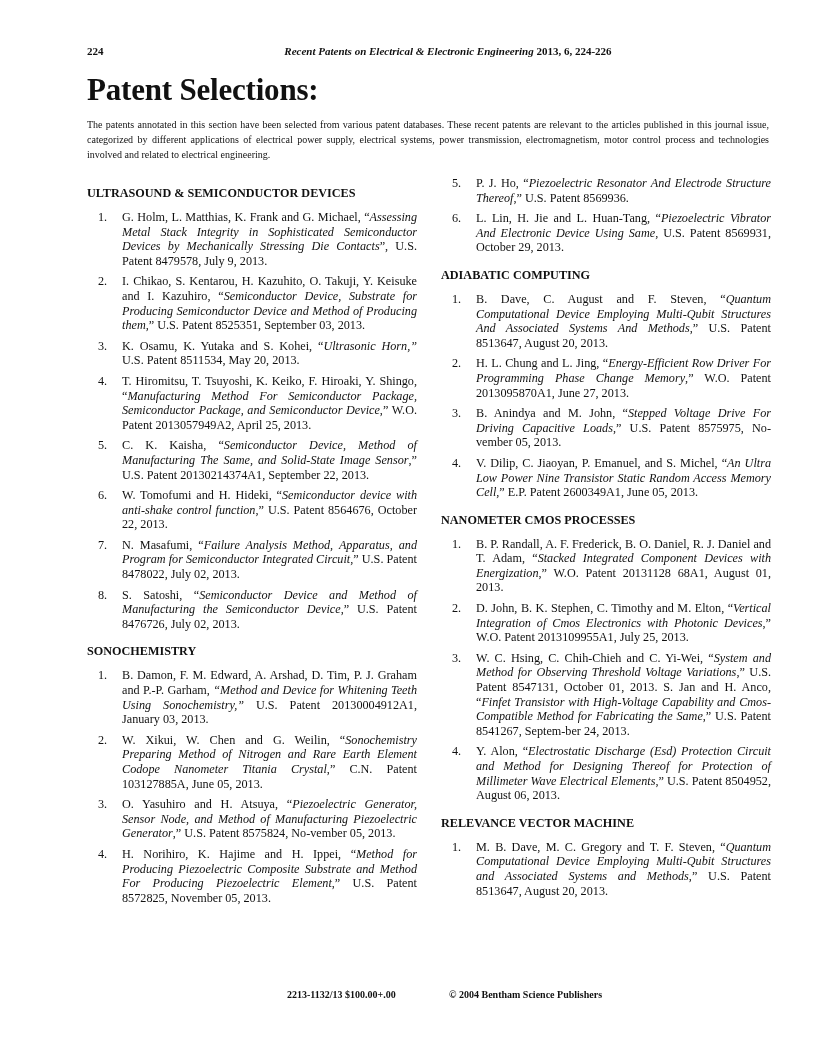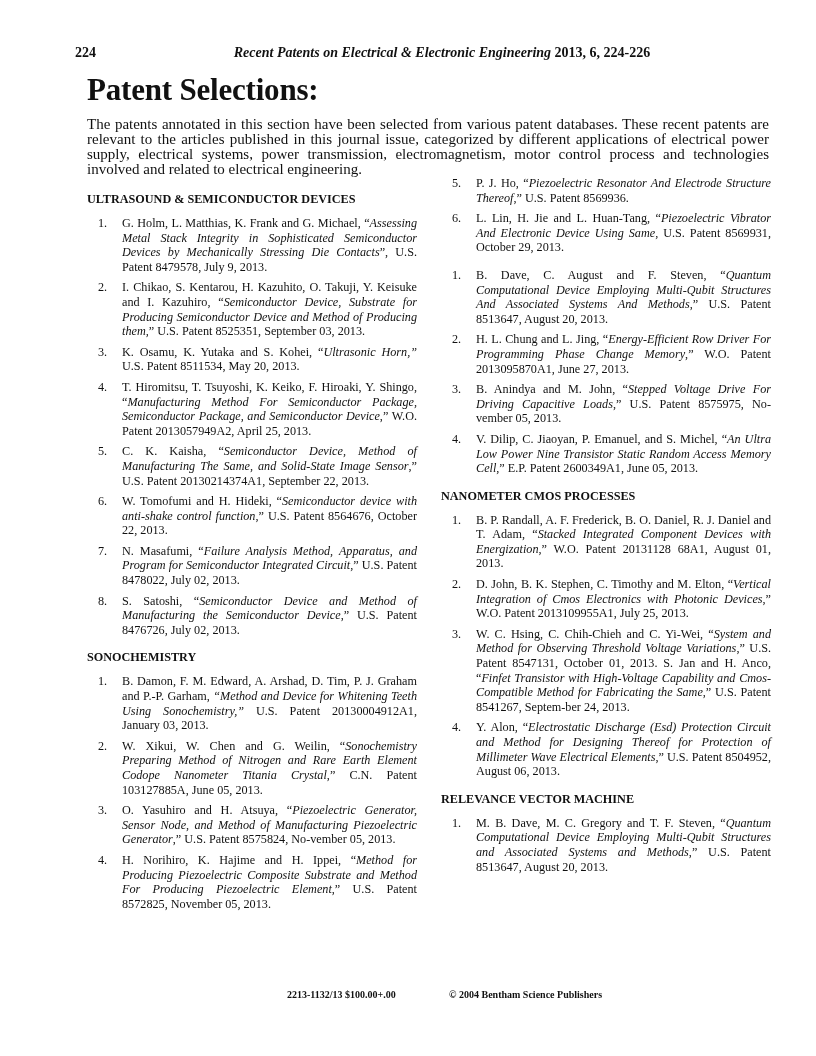--- a/index.html
+++ b/index.html
@@ -1,35 +1,35 @@
 <!DOCTYPE html>
 <html><head>
 <meta charset="utf-8">
 <style>
   html, body { margin: 0; padding: 0; background: #ffffff; }
   body {
     width: 816px; height: 1056px; position: relative; overflow: hidden;
     font-family: "Liberation Serif", "DejaVu Serif", serif; color: #111;
   }
   .running-head {
-    position: absolute; top: 45px; left: 75px; right: 47px;
-    font-size: 14px; font-weight: bold; height: 14px;
+    position: absolute; top: 45px; left: 87px; right: 47px;
+    font-size: 11px; font-weight: bold; height: 14px;
   }
   .running-head .pageno { position: absolute; left: 0; top: 0; }
   .running-head .journal { position: absolute; left: 0; right: 0; top: 0; text-align: center; padding-left: 40px; }
   .running-head .journal i { font-style: italic; }
   .page-title {
     position: absolute; top: 72px; left: 87px;
     font-size: 31px; font-weight: bold; margin: 0; letter-spacing: -0.2px;
   }
   .intro {
     position: absolute; top: 117px; left: 87px; width: 682px;
-    font-size: 15px; line-height: 15px; text-align: justify; margin: 0;
+    font-size: 10px; line-height: 15px; text-align: justify; margin: 0;
   }
-  .col { position: absolute; top: 192px; width: 330px; }
+  .col { position: absolute; top: 186px; width: 330px; }
   .col-left { left: 87px; }
   .col-right { left: 441px; top: 176px; }
   .section-heading {
     font-size: 12.2px; font-weight: bold; margin: 0 0 9px 0; line-height: 15px;
   }
   .section { margin-bottom: 13px; }
   ol.refs { list-style: none; margin: 0; padding: 0; }
   ol.refs li {
     position: relative; padding-left: 35px;
     font-size: 12.2px; line-height: 14.6px; text-align: justify;
@@ -84,20 +84,21 @@
 
 <div class="col col-right">
   <div class="section">
     <ol class="refs">
       <li><span class="num">5.</span><span>P. J. Ho, “</span><span class="ttl">Piezoelectric Resonator And Electrode Structure Thereof</span><span>,” U.S. Patent 8569936.</span></li>
       <li><span class="num">6.</span><span>L. Lin, H. Jie and L. Huan-Tang, “</span><span class="ttl">Piezoelectric Vibrator And Electronic Device Using Same</span><span>, U.S. Patent 8569931, October 29, 2013.</span></li>
     </ol>
   </div>
 
   <div class="section">
+    <h2 class="section-heading">ADIABATIC COMPUTING</h2>
     <ol class="refs">
       <li><span class="num">1.</span><span>B. Dave, C. August and F. Steven, “</span><span class="ttl">Quantum Computational Device Employing Multi-Qubit Structures And Associated Systems And Methods</span><span>,” U.S. Patent 8513647, August 20, 2013.</span></li>
       <li><span class="num">2.</span><span>H. L. Chung and L. Jing, “</span><span class="ttl">Energy-Efficient Row Driver For Programming Phase Change Memory</span><span>,” W.O. Patent 2013095870A1, June 27, 2013.</span></li>
       <li><span class="num">3.</span><span>B. Anindya and M. John, “</span><span class="ttl">Stepped Voltage Drive For Driving Capacitive Loads</span><span>,” U.S. Patent 8575975, No-vember 05, 2013.</span></li>
       <li><span class="num">4.</span><span>V. Dilip, C. Jiaoyan, P. Emanuel, and S. Michel, “</span><span class="ttl">An Ultra Low Power Nine Transistor Static Random Access Memory Cell</span><span>,” E.P. Patent 2600349A1, June 05, 2013.</span></li>
     </ol>
   </div>
 
   <div class="section">
     <h2 class="section-heading">NANOMETER CMOS PROCESSES</h2>

